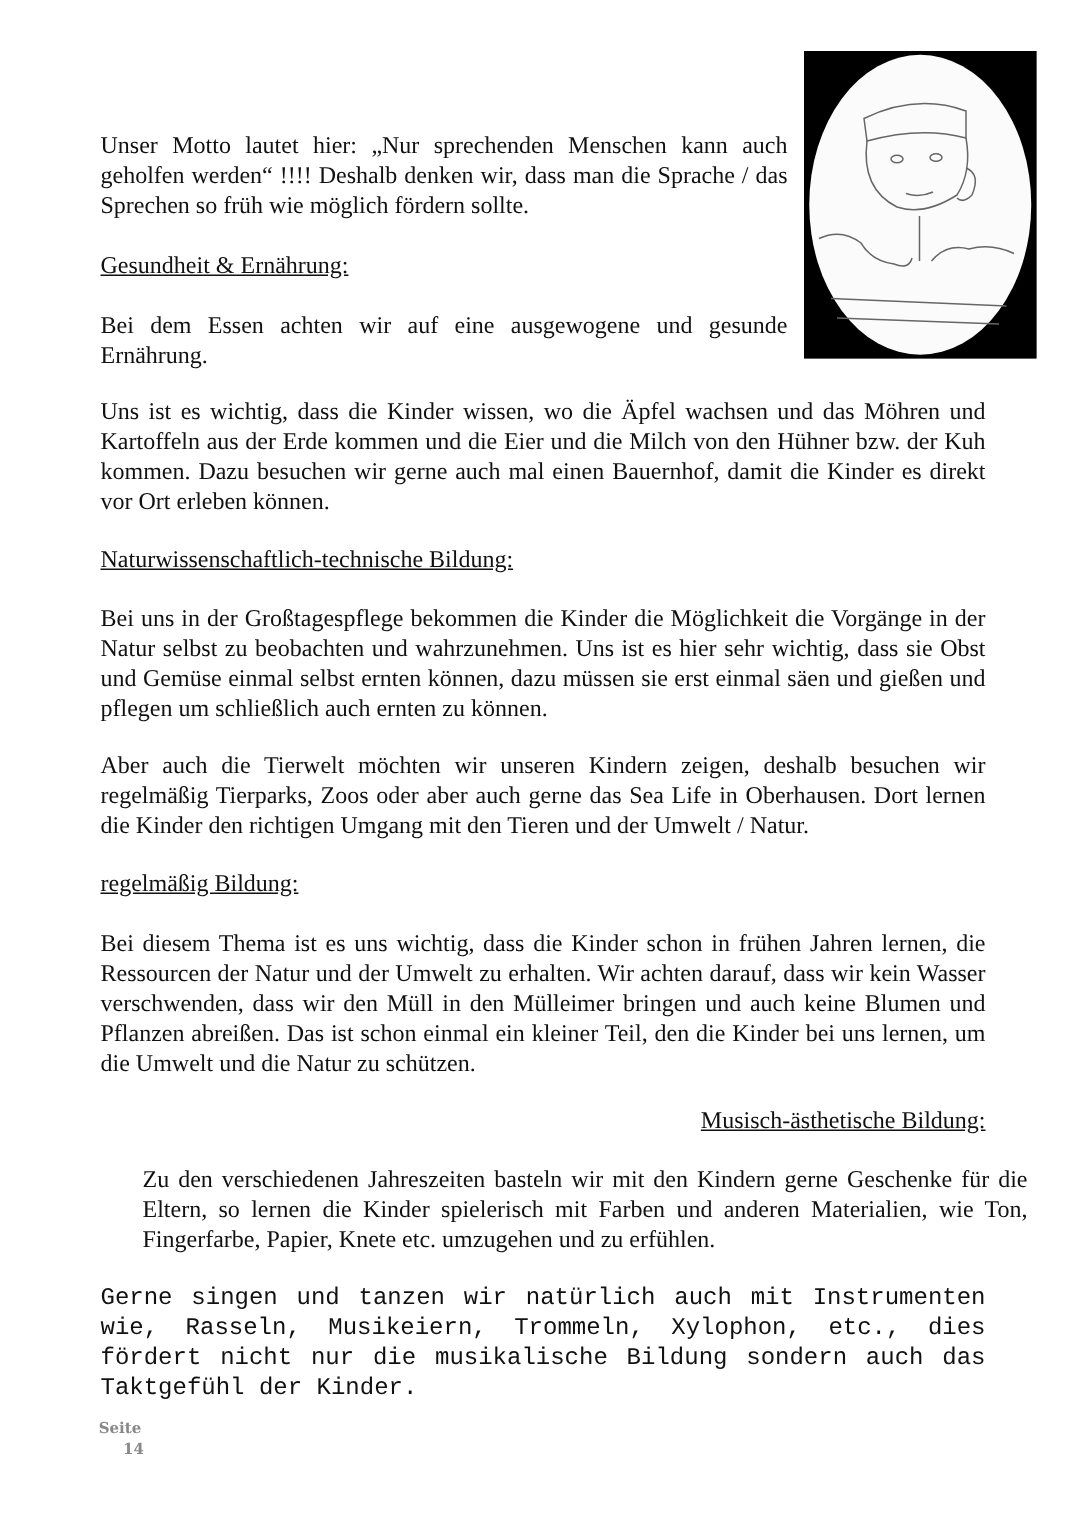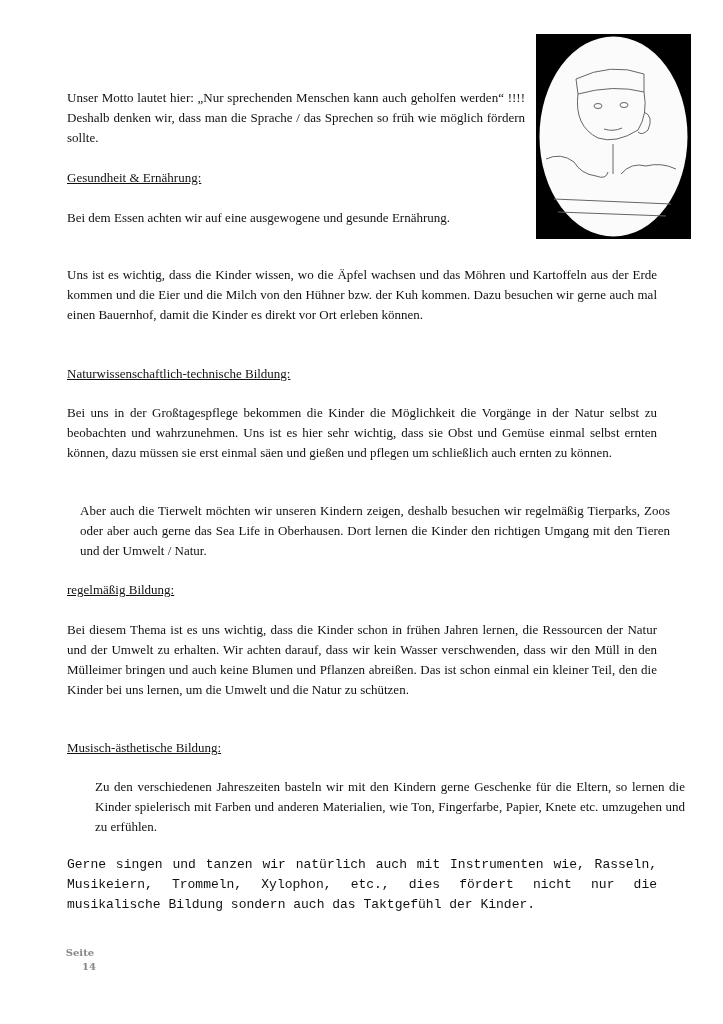--- a/index.html
+++ b/index.html
@@ -1,20 +1,20 @@
 <!DOCTYPE html>
 <html><head>
 <meta charset="utf-8">
 <style>
   html, body { margin:0; padding:0; }
   body { width:723px; height:1024px; background:#ffffff; position:relative; overflow:hidden;
          font-family:"Liberation Serif", serif; color:#111; }
   .photo { position:absolute; left:536px; top:34px; width:155px; height:205px; background:#000; }
   .photo svg { width:100%; height:100%; display:block; }
-  .text { position:absolute; left:67px; font-size:13px; line-height:20px; }
+  .text { position:absolute; left:67px; font-size:16px; line-height:20px; }
   .p { text-align:justify; margin:0; }
   .p.last { text-align-last:left; }
   .h { text-decoration:underline; margin:0; }
   .footer { position:absolute; left:64px; top:946px; font-family:"DejaVu Serif", serif; font-size:10px; color:#888; font-weight:bold; line-height:14px;text-align:center; }
   .footer .num { display:block; padding-left:18px; font-weight:bold; }
 </style>
 </head>
 <body>
 
 <div class="photo">
@@ -54,33 +54,33 @@
 </div>
 
 <div class="text" style="top:364px; width:590px;">
   <p class="h">Naturwissenschaftlich-technische Bildung:</p>
 </div>
 
 <div class="text" style="top:403px; width:590px;">
   <p class="p last">Bei uns in der Großtagespflege bekommen die Kinder die Möglichkeit die Vorgänge in der Natur selbst zu beobachten und wahrzunehmen. Uns ist es hier sehr wichtig, dass sie Obst und Gemüse einmal selbst ernten können, dazu müssen sie erst einmal säen und gießen und pflegen um schließlich auch ernten zu können.</p>
 </div>
 
-<div class="text" style="top:501px; width:590px;margin-left:13px;">
+<div class="text" style="top:501px; width:590px;">
   <p class="p last">Aber auch die Tierwelt möchten wir unseren Kindern zeigen, deshalb besuchen wir regelmäßig Tierparks, Zoos oder aber auch gerne das Sea Life in Oberhausen. Dort lernen die Kinder den richtigen Umgang mit den Tieren und der Umwelt / Natur.</p>
 </div>
 
 <div class="text" style="top:580px; width:590px;">
   <p class="h">regelmäßig Bildung:</p>
 </div>
 
 <div class="text" style="top:620px; width:590px;">
   <p class="p last">Bei diesem Thema ist es uns wichtig, dass die Kinder schon in frühen Jahren lernen, die Ressourcen der Natur und der Umwelt zu erhalten. Wir achten darauf, dass wir kein Wasser verschwenden, dass wir den Müll in den Mülleimer bringen und auch keine Blumen und Pflanzen abreißen. Das ist schon einmal ein kleiner Teil, den die Kinder bei uns lernen, um die Umwelt und die Natur zu schützen.</p>
 </div>
 
-<div class="text" style="top:738px; width:590px;">
+<div class="text" style="top:738px; width:590px;text-align:right;">
   <p class="h">Musisch-ästhetische Bildung:</p>
 </div>
 
 <div class="text" style="top:777px; width:590px;margin-left:28px;">
   <p class="p last">Zu den verschiedenen Jahreszeiten basteln wir mit den Kindern gerne Geschenke für die Eltern, so lernen die Kinder spielerisch mit Farben und anderen Materialien, wie Ton, Fingerfarbe, Papier, Knete etc. umzugehen und zu erfühlen.</p>
 </div>
 
 <div class="text" style="top:855px; width:590px;font-family:Liberation Mono, monospace;">
   <p class="p last">Gerne singen und tanzen wir natürlich auch mit Instrumenten wie, Rasseln, Musikeiern, Trommeln, Xylophon, etc., dies fördert nicht nur die musikalische Bildung sondern auch das Taktgefühl der Kinder.</p>
 </div>

